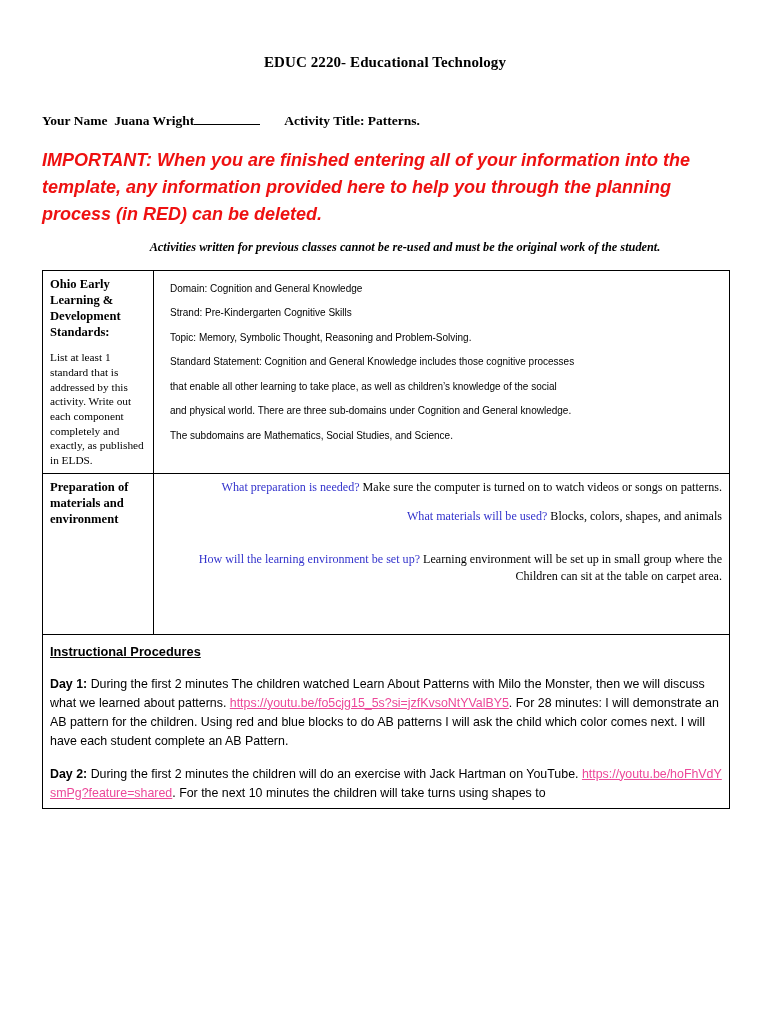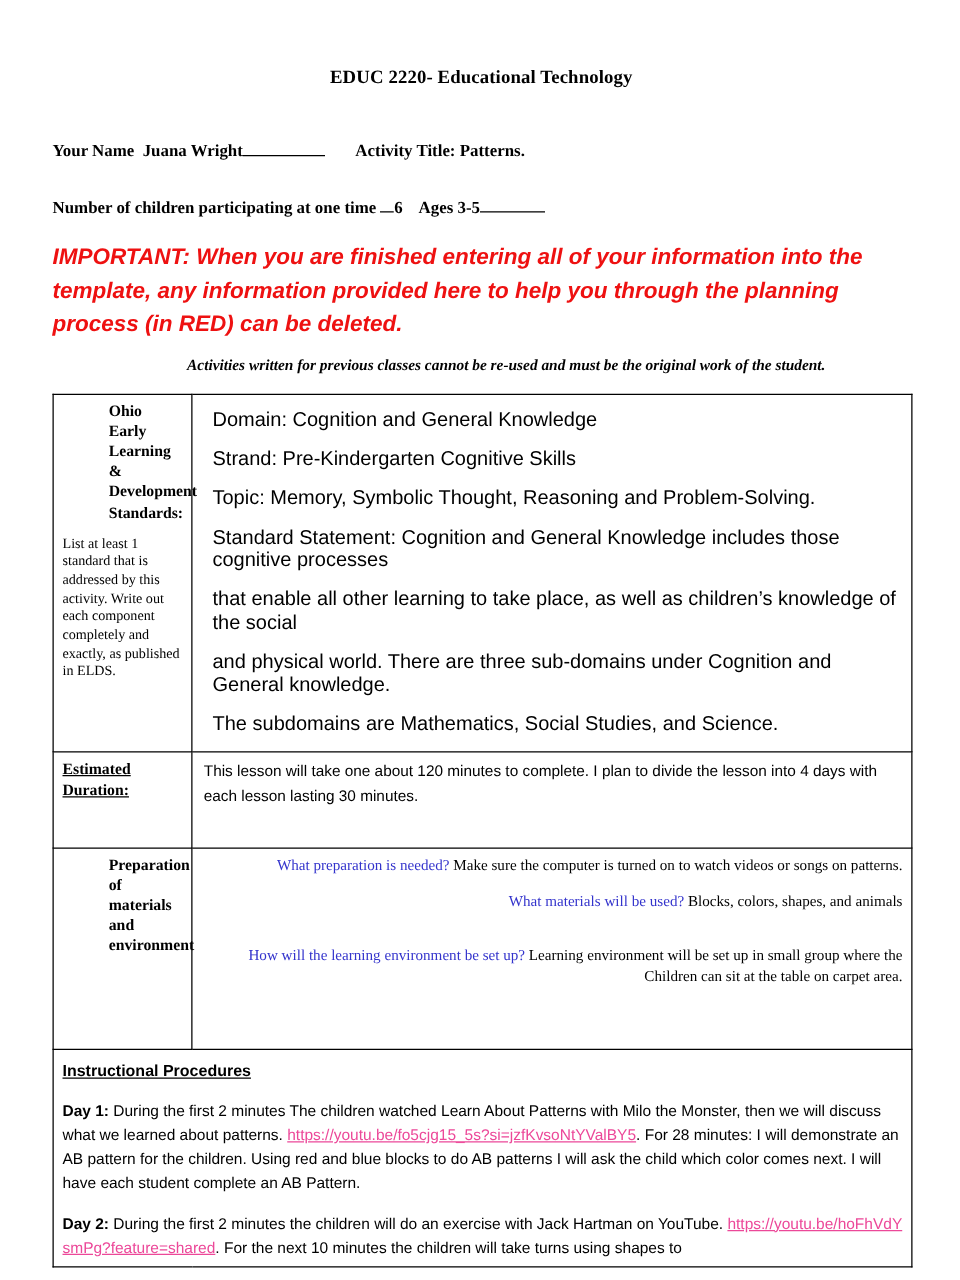--- a/index.html
+++ b/index.html
@@ -120,21 +120,20 @@
     padding: 5px 7px 5px 7px;
   }
   td.label-cell {
     width: 96px;
     font-family: "Liberation Serif", serif;
   }
   .label-head {
     font-weight: bold;
     font-size: 12.6px;
     line-height: 1.28;
-    margin-left: 37px;
   }
   .label-underline {
     font-weight: bold;
     font-size: 12.6px;
     line-height: 1.35;
     text-decoration: underline;
     font-family: "Liberation Serif", serif;
   }
   .label-sub {
     font-size: 11.3px;
@@ -143,21 +142,21 @@
     font-family: "Liberation Serif", serif;
   }
 
   td.content-cell {
     font-family: "Liberation Sans", sans-serif;
     font-size: 12.6px;
     line-height: 1.0;
   }
   .std-line {
     font-family: "Liberation Sans", sans-serif;
-    font-size: 16px;
+    font-size: 10px;
     margin: 0 0 0 0;
     padding: 6.5px 0 6.5px 9px;
     line-height: 1.15;
   }
   .para {
     font-family: "Liberation Sans", sans-serif;
     font-size: 12.3px;
     line-height: 1.62;
     margin: 0;
     padding: 1px 0 0 2px;
@@ -208,26 +207,20 @@
 
   <div class="doc-course">EDUC 2220- Educational Technology</div>
 
 
   <div class="name-line">
     <span>Your Name</span>&nbsp;
     <span>Juana Wright</span><span class="blank"></span><span class="gap-lg"></span><span>Activity Title:</span>
     <span>Patterns.</span>
   </div>
 
-  <div class="count-line">
-    <span>Number of children participating at one time</span>
-    <span class="blank-short"></span><span>6</span>&nbsp;&nbsp;&nbsp;
-    <span>Ages</span>
-    <span>3-5</span><span class="blank-med"></span>
-  </div>
 
   <div class="important-note">IMPORTANT: When you are finished entering all of your information into the template, any information provided here to help you through the planning process (in RED) can be deleted.</div>
 
   <div class="activities-note">Activities written for previous classes cannot be re-used and must be the original work of the student.</div>
 
   <table class="plan">
     <tbody>
       <tr>
         <td class="label-cell">
           <div class="label-head">Ohio Early Learning &amp; Development Standards:</div>
@@ -238,28 +231,20 @@
           <div class="std-line">Strand: Pre-Kindergarten Cognitive Skills</div>
           <div class="std-line">Topic:  Memory, Symbolic Thought, Reasoning and Problem-Solving.</div>
           <div class="std-line">Standard Statement: Cognition and General Knowledge includes those cognitive processes</div>
           <div class="std-line">that enable all other learning to take place, as well as children’s knowledge of the social</div>
           <div class="std-line">and physical world.  There are three sub-domains under Cognition and General knowledge.</div>
           <div class="std-line">The subdomains are Mathematics, Social Studies, and Science.</div>
         </td>
       </tr>
 
 
-      <tr>
-        <td class="label-cell">
-          <div class="label-underline">Estimated Duration:</div>
-        </td>
-        <td class="content-cell" style="height:66px;">
-          <div class="para">This lesson will take one about 120 minutes to complete.  I plan to divide the lesson into 4 days with each lesson lasting 30 minutes.</div>
-        </td>
-      </tr>
 
       <tr>
         <td class="label-cell">
           <div class="label-head">Preparation of materials and environment</div>
         </td>
         <td class="prep-cell" style="height:150px;text-align:right;">
           <div class="prep-para">
             <span class="prompt">What preparation is needed?</span><span>  Make sure the computer is turned on to watch videos or songs on patterns.</span>
           </div>
           <div class="prep-para">

